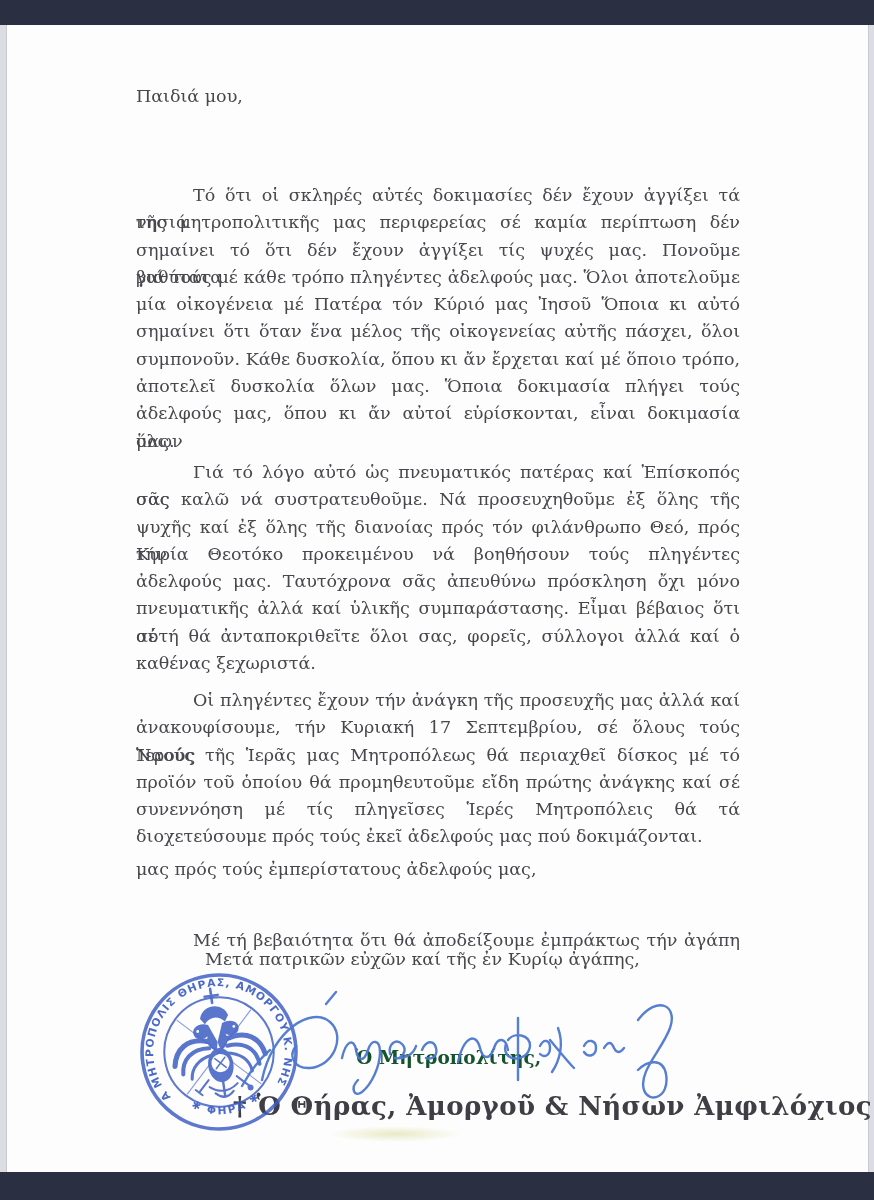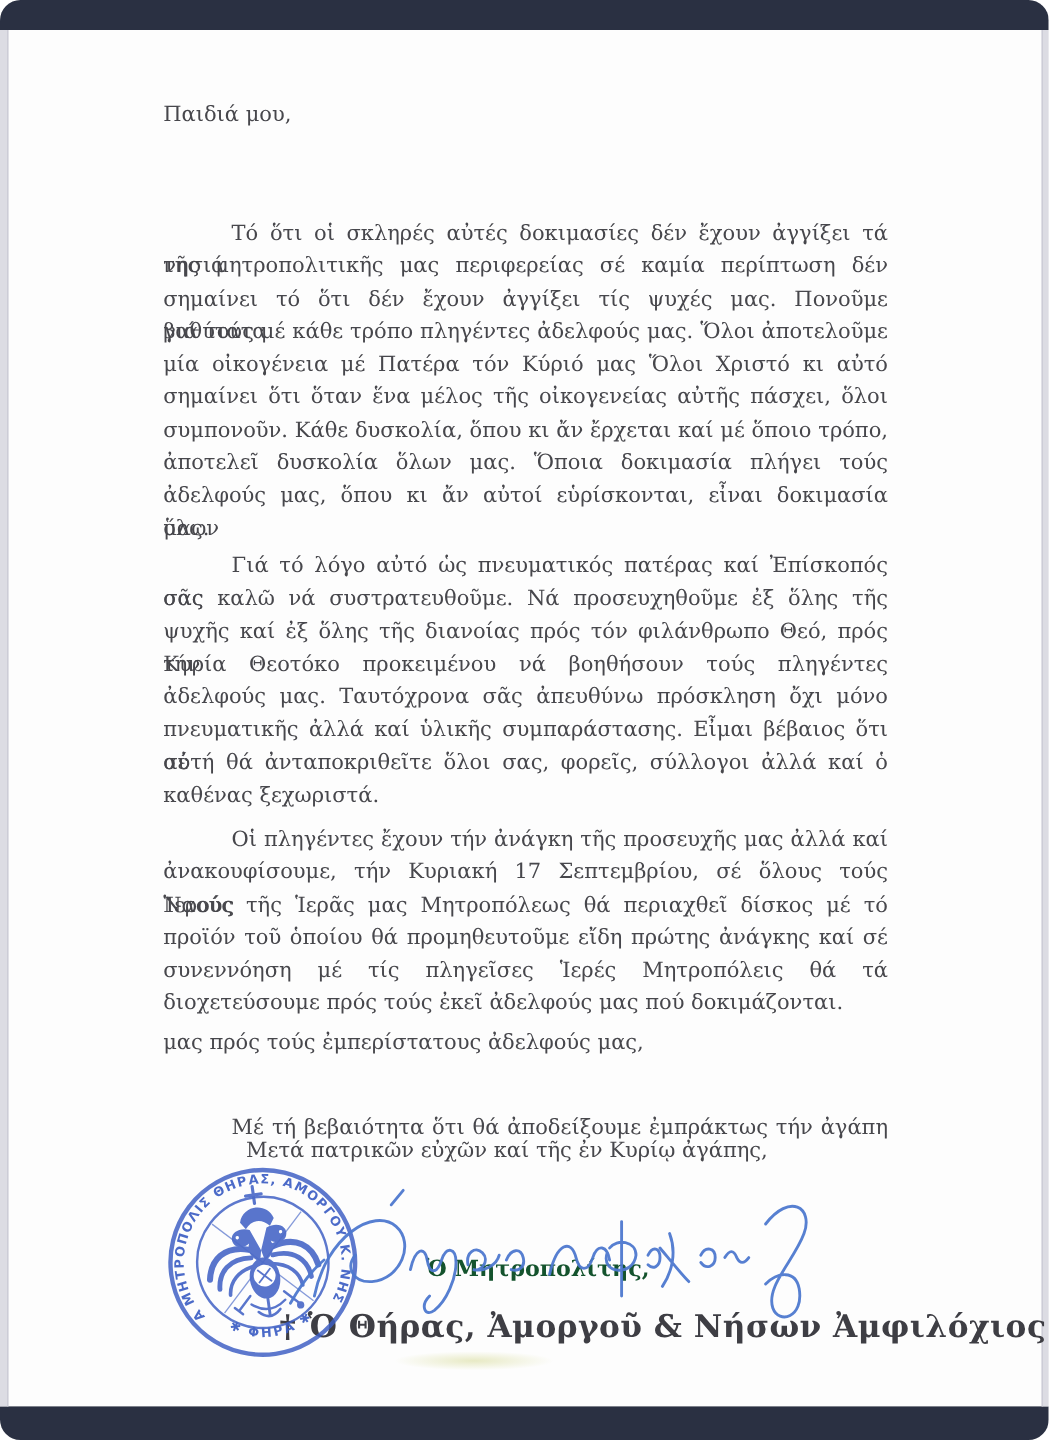--- a/index.html
+++ b/index.html
@@ -1,20 +1,19 @@
 <!DOCTYPE html>
 <html><head>
 <meta charset="utf-8">
 <style>
   html,body{margin:0;padding:0;}
   #screen{
     position:relative; width:874px; height:1200px; overflow:hidden;
     background:#fdfdfd;
     font-family:"DejaVu Serif","Liberation Serif",serif;
-    border-radius:17px;
   }
   
   .bar{position:absolute;left:0;width:874px;background:#2a3042;}
   #bar-top{top:0;height:25px;}
   #bar-bottom{top:1172px;height:28px;}
   
   .edge-v{position:absolute;top:25px;height:1147px;width:6px;background:#dcdce3;}
   #edge-left{left:0;border-right:1px solid #c9c9d3;}
   #edge-right{left:868px;border-left:1px solid #c9c9d3;}
   
@@ -44,21 +43,21 @@
 
   <div class="block" style="top:83px;">
     <div class="bl ll">Παιδιά μου,</div>
   </div>
 
   <div class="block" style="top:138px;">
     <div class="bl jl fl">Τό ὅτι οἱ σκληρές αὐτές δοκιμασίες δέν ἔχουν ἀγγίξει τά νησιά</div>
     <div class="bl jl">τῆς μητροπολιτικῆς μας περιφερείας σέ καμία περίπτωση δέν</div>
     <div class="bl jl">σημαίνει τό ὅτι δέν ἔχουν ἀγγίξει τίς ψυχές μας. Πονοῦμε βαθύτατα</div>
     <div class="bl jl">γιά τούς μέ κάθε τρόπο πληγέντες ἀδελφούς μας. Ὅλοι ἀποτελοῦμε</div>
-    <div class="bl jl">μία οἰκογένεια μέ Πατέρα τόν Κύριό μας Ὅλοι Χριστό κι αὐτό</div>
+    <div class="bl jl">μία οἰκογένεια μέ Πατέρα τόν Κύριό μας Ἰησοῦ Ὅποια κι αὐτό</div>
     <div class="bl jl">σημαίνει ὅτι ὅταν ἕνα μέλος τῆς οἰκογενείας αὐτῆς πάσχει, ὅλοι</div>
     <div class="bl jl">συμπονοῦν. Κάθε δυσκολία, ὅπου κι ἄν ἔρχεται καί μέ ὅποιο τρόπο,</div>
     <div class="bl jl">ἀποτελεῖ δυσκολία ὅλων μας. Ὅποια δοκιμασία πλήγει τούς</div>
     <div class="bl jl">ἀδελφούς μας, ὅπου κι ἄν αὐτοί εὑρίσκονται, εἶναι δοκιμασία ὅλων</div>
     <div class="bl ll">μας.</div>
   </div>
 
   <div class="block" style="top:415px;">
     <div class="bl jl fl">Γιά τό λόγο αὐτό ὡς πνευματικός πατέρας καί Ἐπίσκοπός σας</div>
     <div class="bl jl">σᾶς καλῶ νά συστρατευθοῦμε. Νά προσευχηθοῦμε ἐξ ὅλης τῆς</div>

